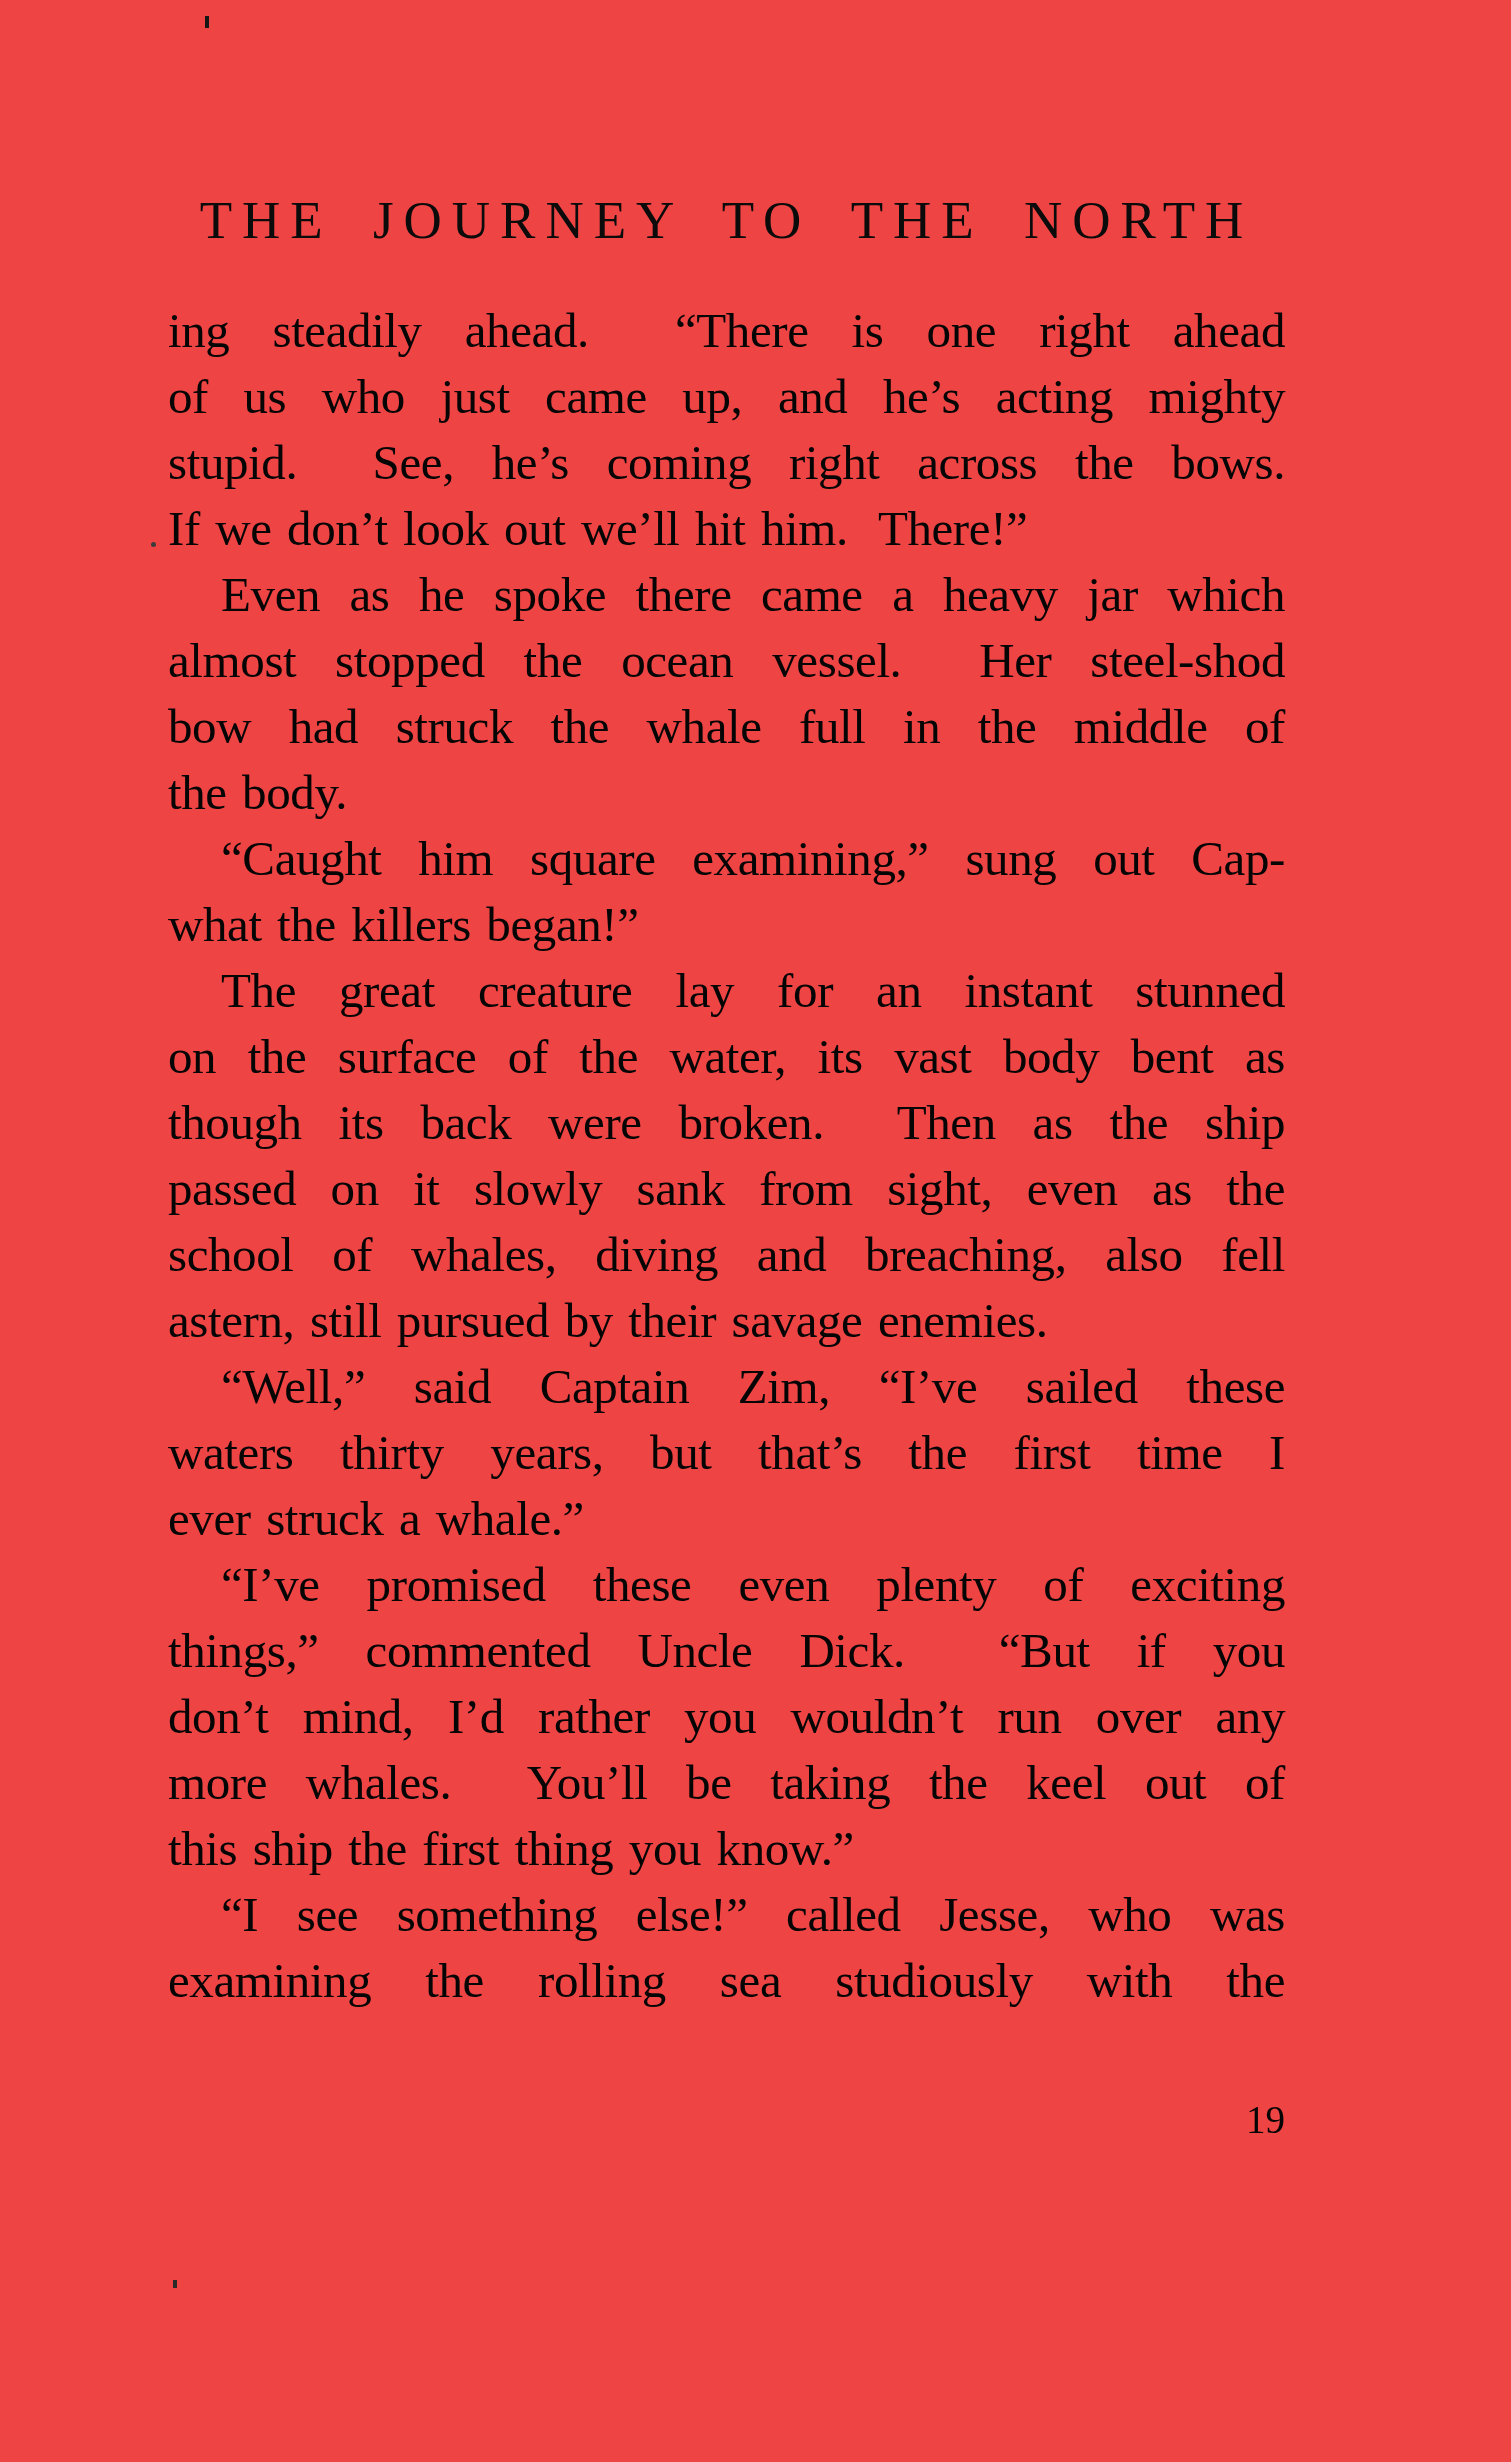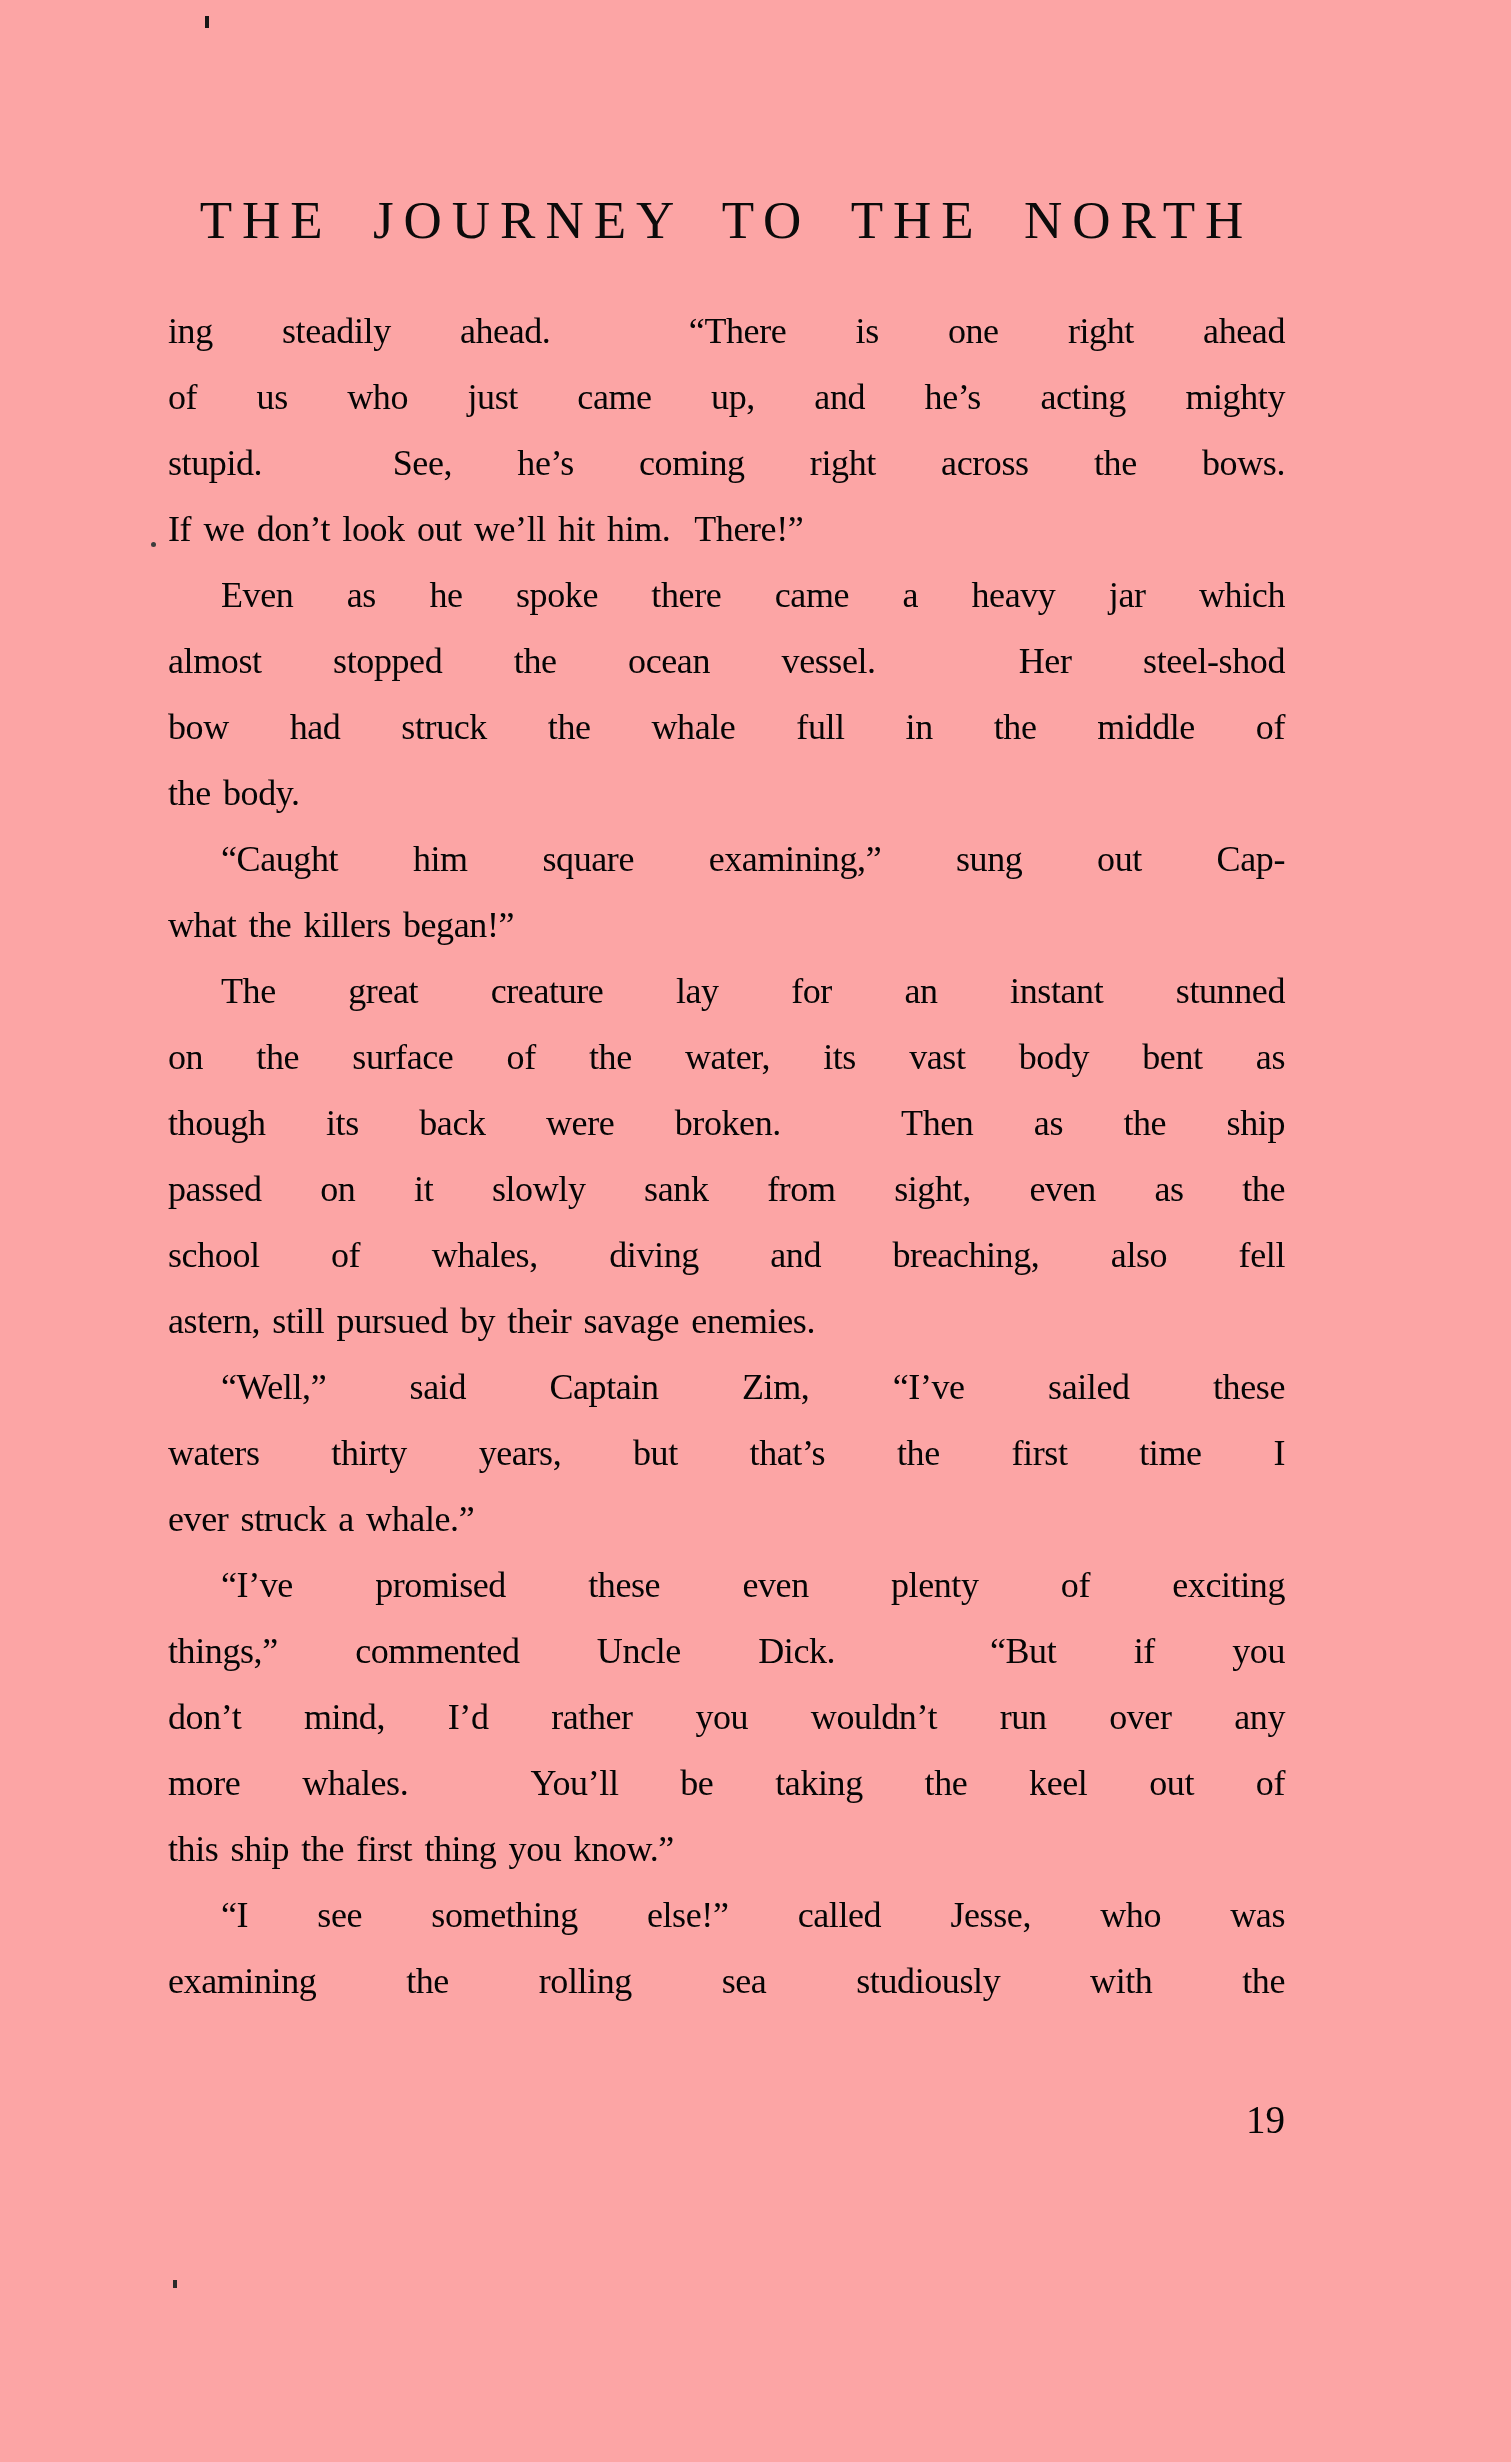--- a/index.html
+++ b/index.html
@@ -8,21 +8,21 @@
     height: 2462px;
     position: relative;
     background: #ffffff;
     font-family: "Liberation Serif", serif;
     color: #060606;
     overflow: hidden;
   }
   .scan-page {
     position: absolute;
     inset: 0;
-    background: #fca5a5;
+    background: #ef4444;
   }
   .running-head {
     position: absolute;
     left: 168px;
     top: 190px;
     width: 1117px;
     text-align: center;
     white-space: nowrap;
     font-size: 53px;
     line-height: 61px;
@@ -32,21 +32,21 @@
   }
   .body-text {
     position: absolute;
     left: 168px;
     top: 298px;
     width: 1117px;
   }
   .line {
     height: 66px;
     line-height: 66px;
-    font-size: 36px;
+    font-size: 49px;
     letter-spacing: -0.4px;
     word-spacing: 3.6px;
     white-space: nowrap;
     color: #050505;
   }
   .line.j {
     white-space: normal;
     text-align: justify;
     text-align-last: justify;
     text-justify: inter-word;

